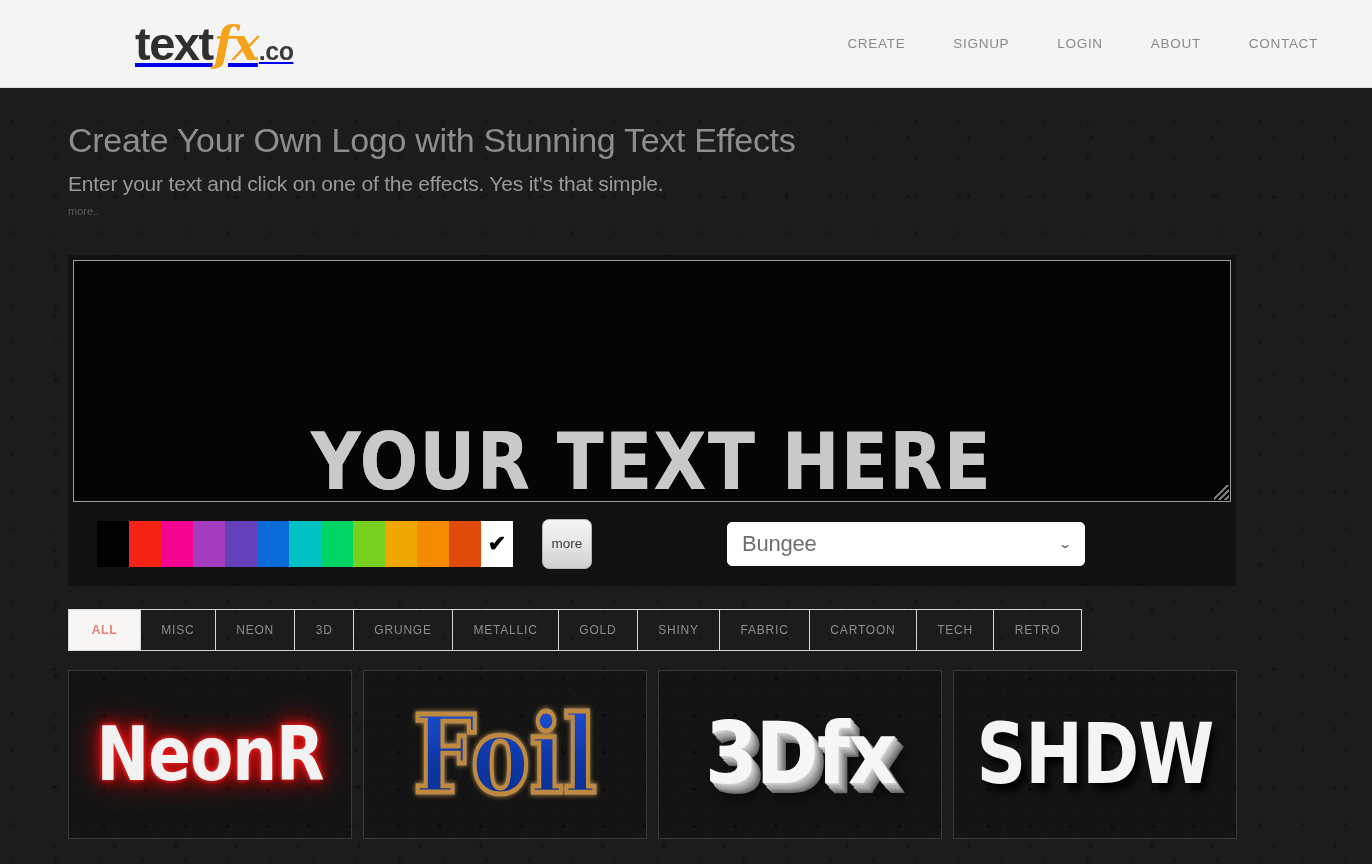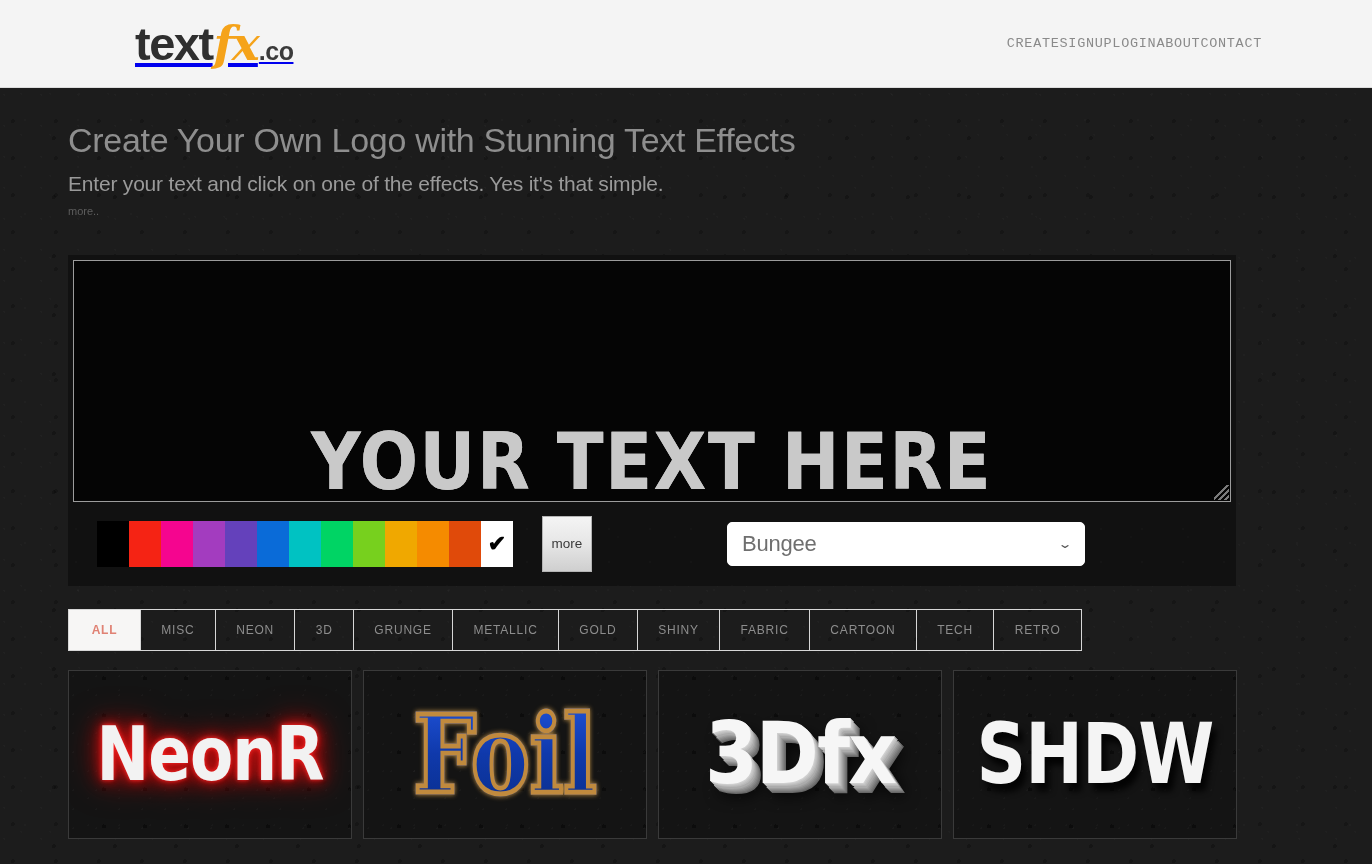--- a/index.html
+++ b/index.html
@@ -11,21 +11,21 @@
     font-family: "Liberation Sans", sans-serif;
   }
 
   
   .header {
     height: 88px;
     background: #f4f4f4;
     border-bottom: 1px solid #dcdcdc;
     display: flex;
     align-items: center;
-    padding: 0 110px 0 135px;
+    padding: 0 54px 0 135px;
     position: relative;
   }
   .logo {
     font-size: 47px;
     font-weight: bold;
     letter-spacing: -1.5px;
     line-height: 1;
     display: flex;
     align-items: baseline;
     user-select: none;
@@ -38,21 +38,21 @@
     font-weight: bold;
     letter-spacing: -2px;
     padding: 0 1px;
   }
   .logo .t3 { color: #3a3a3a; font-size: 25px; letter-spacing: -0.5px; }
 
   .nav {
     margin-left: auto;
     display: flex;
     align-items: center;
-    font-family: Liberation Mono, monospace;
+    gap: 48px;
   }
   .nav a {
     color: #8a8a8a;
     font-size: 13.5px;
     letter-spacing: 0.7px;
     text-decoration: none;
     font-weight: 400;
   }
 
   
@@ -155,24 +155,24 @@
     justify-content: center;
   }
   .swatch .check {
     color: #000;
     font-size: 22px;
     line-height: 1;
     font-weight: bold;
   }
   .more-btn {
     margin-left: 29px;
-    width: 50px; height: 56px;
+    width: 50px; height: 50px;
     background: linear-gradient(to bottom, #f4f4f4 0%, #e6e6e6 50%, #cfcfcf 100%);
     border: 1px solid #b4b4b4;
-    border-radius: 0;
+    border-radius: 7px;
     color: #3a3a3a;
     font-size: 13.5px;
     display: flex;
     align-items: center;
     justify-content: center;
     cursor: pointer;
   }
   .font-select {
     margin-left: 135px;
     width: 358px; height: 44px;

